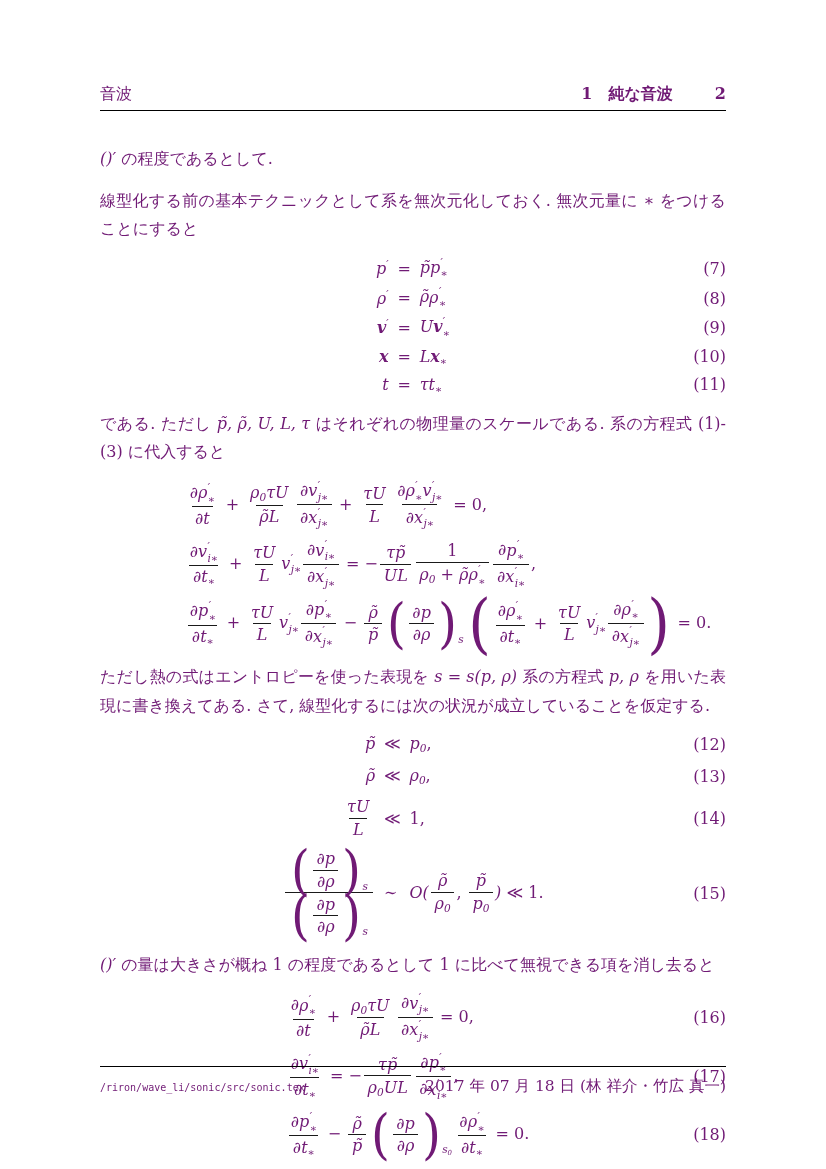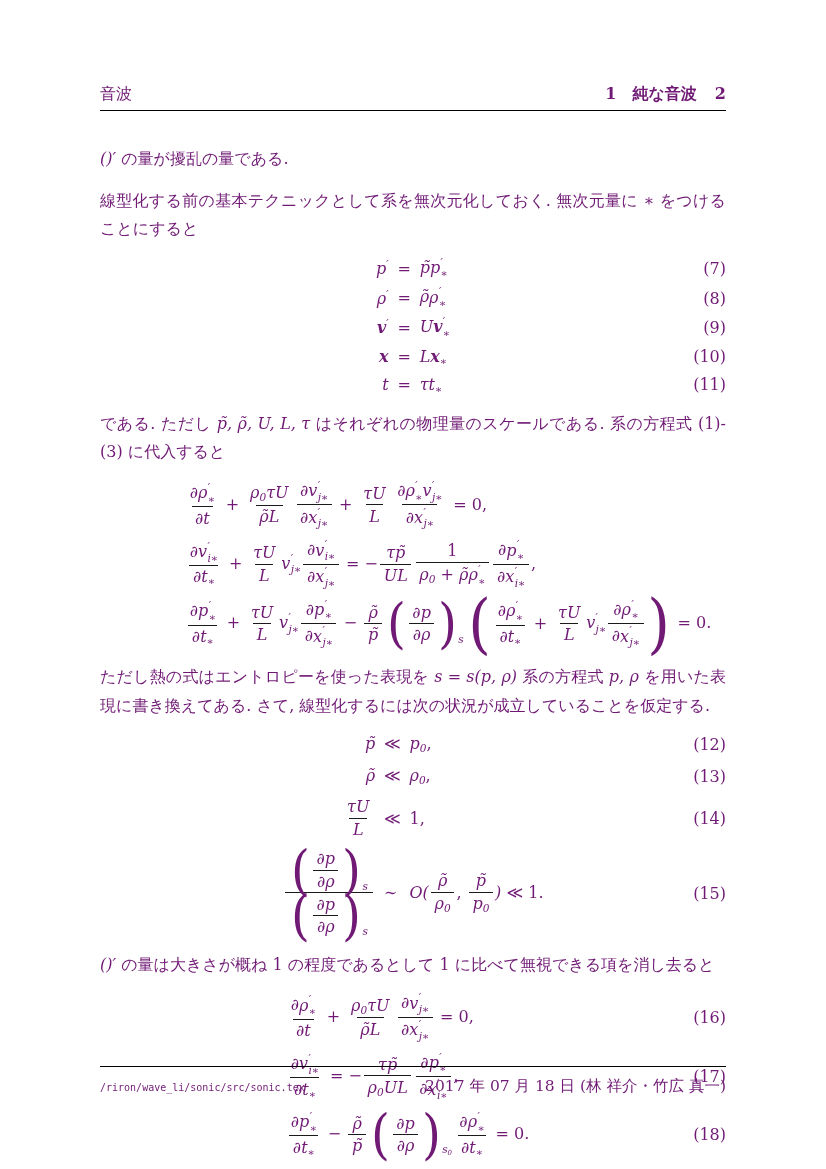--- a/index.html
+++ b/index.html
@@ -6,21 +6,21 @@
   .page{
     position:relative;width:826px;height:1169px;background:#ffffff;
     margin:0 auto;overflow:hidden;outline:1px solid #9aa49a;
     font-family:"DejaVu Serif","Liberation Serif",serif;
     color:#701a75;font-size:16px;
   }
   .content{padding:84px 100px 0 100px;}
 
   
   .hdr{display:flex;justify-content:space-between;align-items:baseline;line-height:1.2;}
-  .hdr-right{display:flex;align-items:baseline;gap:18px;font-weight:bold;}
+  .hdr-right{display:flex;align-items:baseline;gap:42px;font-weight:bold;}
   .headrule{border-top:1.2px solid #000;margin-top:7px;margin-bottom:34px;}
 
   
   p.body-par{margin:0 0 13px 0;line-height:1.78;text-align:justify;}
   .seg-j{font-style:normal;}
   .seg-m{font-style:italic;white-space:pre;}
 
   
   .math, .math span{white-space:pre;}
   .mi{font-style:italic;}
@@ -70,21 +70,21 @@
 
     <div class="hdr">
       <span>音波</span>
       <span class="hdr-right">
         <span>1　純な音波</span>
         <span>2</span>
       </span>
     </div>
     <div class="headrule"></div>
 
-    <p class="body-par"><span class="seg-m">()′</span><span class="seg-j"> の量が擾乱の量である.</span></p>
+    <p class="body-par"><span class="seg-m">()′</span><span class="seg-j"> の程度であるとして.</span></p>
     <p class="body-par"><span class="seg-j">線型化する前の基本テクニックとして系を無次元化しておく. 無次元量に </span><span class="seg-m">∗</span><span class="seg-j"> をつけることにすると</span></p>
 
     <div class="eq-group">
       <div class="algrid math"><span class="c-sp"></span><span class="c-lhs"><span class="msc"><span class="mi">p</span><span class="msup"><span class="mi">′</span></span></span></span><span class="c-rel mr">=</span><span class="c-rhs"><span class="mseq"><span class="mi">p̃</span><span class="msc"><span class="mi">p</span><span class="mcol"><span class="mcell"><span class="mi">′</span></span><span class="mcell"><span class="mi">∗</span></span></span></span></span></span><span class="c-no">(7)</span><span class="c-sp"></span><span class="c-lhs"><span class="msc"><span class="mi">ρ</span><span class="msup"><span class="mi">′</span></span></span></span><span class="c-rel mr">=</span><span class="c-rhs"><span class="mseq"><span class="mi">ρ̃</span><span class="msc"><span class="mi">ρ</span><span class="mcol"><span class="mcell"><span class="mi">′</span></span><span class="mcell"><span class="mi">∗</span></span></span></span></span></span><span class="c-no">(8)</span><span class="c-sp"></span><span class="c-lhs"><span class="msc"><span class="mbi">v</span><span class="msup"><span class="mi">′</span></span></span></span><span class="c-rel mr">=</span><span class="c-rhs"><span class="mseq"><span class="mi">U</span><span class="msc"><span class="mbi">v</span><span class="mcol"><span class="mcell"><span class="mi">′</span></span><span class="mcell"><span class="mi">∗</span></span></span></span></span></span><span class="c-no">(9)</span><span class="c-sp"></span><span class="c-lhs"><span class="mbi">x</span></span><span class="c-rel mr">=</span><span class="c-rhs"><span class="mseq"><span class="mi">L</span><span class="msc"><span class="mbi">x</span><span class="msub"><span class="mi">∗</span></span></span></span></span><span class="c-no">(10)</span><span class="c-sp"></span><span class="c-lhs"><span class="mi">t</span></span><span class="c-rel mr">=</span><span class="c-rhs"><span class="mseq"><span class="mi">τ</span><span class="msc"><span class="mi">t</span><span class="msub"><span class="mi">∗</span></span></span></span></span><span class="c-no">(11)</span></div>
     </div>
 
     <p class="body-par"><span class="seg-j">である. ただし </span><span class="seg-m">p̃, ρ̃, U, L, τ</span><span class="seg-j"> はそれぞれの物理量のスケールである. 系の方程式 (1)-(3) に代入すると</span></p>
 
     <div class="eq-group plain-lines math"><div class="dline"><span class="mseq"><span class="mfrac"><span class="mnum"><span class="mseq"><span class="mi">∂</span><span class="msc"><span class="mi">ρ</span><span class="mcol"><span class="mcell"><span class="mi">′</span></span><span class="mcell"><span class="mi">∗</span></span></span></span></span></span><span class="mden"><span class="mseq"><span class="mi">∂t</span></span></span></span><span class="mr"> + </span><span class="mfrac"><span class="mnum"><span class="mseq"><span class="msc"><span class="mi">ρ</span><span class="msub"><span class="mi">0</span></span></span><span class="mi">τU</span></span></span><span class="mden"><span class="mseq"><span class="mi">ρ̃L</span></span></span></span><span class="mfrac"><span class="mnum"><span class="mseq"><span class="mi">∂</span><span class="msc"><span class="mi">v</span><span class="mcol"><span class="mcell"><span class="mi">′</span></span><span class="mcell"><span class="mi">j∗</span></span></span></span></span></span><span class="mden"><span class="mseq"><span class="mi">∂</span><span class="msc"><span class="mi">x</span><span class="mcol"><span class="mcell"><span class="mi">′</span></span><span class="mcell"><span class="mi">j∗</span></span></span></span></span></span></span><span class="mr"> + </span><span class="mfrac"><span class="mnum"><span class="mseq"><span class="mi">τU</span></span></span><span class="mden"><span class="mseq"><span class="mi">L</span></span></span></span><span class="mfrac"><span class="mnum"><span class="mseq"><span class="mi">∂</span><span class="msc"><span class="mi">ρ</span><span class="mcol"><span class="mcell"><span class="mi">′</span></span><span class="mcell"><span class="mi">∗</span></span></span></span><span class="msc"><span class="mi">v</span><span class="mcol"><span class="mcell"><span class="mi">′</span></span><span class="mcell"><span class="mi">j∗</span></span></span></span></span></span><span class="mden"><span class="mseq"><span class="mi">∂</span><span class="msc"><span class="mi">x</span><span class="mcol"><span class="mcell"><span class="mi">′</span></span><span class="mcell"><span class="mi">j∗</span></span></span></span></span></span></span><span class="mr"> = 0,</span></span></div><div class="dline"><span class="mseq"><span class="mfrac"><span class="mnum"><span class="mseq"><span class="mi">∂</span><span class="msc"><span class="mi">v</span><span class="mcol"><span class="mcell"><span class="mi">′</span></span><span class="mcell"><span class="mi">i∗</span></span></span></span></span></span><span class="mden"><span class="mseq"><span class="mi">∂</span><span class="msc"><span class="mi">t</span><span class="msub"><span class="mi">∗</span></span></span></span></span></span><span class="mr"> + </span><span class="mfrac"><span class="mnum"><span class="mseq"><span class="mi">τU</span></span></span><span class="mden"><span class="mseq"><span class="mi">L</span></span></span></span><span class="msc"><span class="mi">v</span><span class="mcol"><span class="mcell"><span class="mi">′</span></span><span class="mcell"><span class="mi">j∗</span></span></span></span><span class="mfrac"><span class="mnum"><span class="mseq"><span class="mi">∂</span><span class="msc"><span class="mi">v</span><span class="mcol"><span class="mcell"><span class="mi">′</span></span><span class="mcell"><span class="mi">i∗</span></span></span></span></span></span><span class="mden"><span class="mseq"><span class="mi">∂</span><span class="msc"><span class="mi">x</span><span class="mcol"><span class="mcell"><span class="mi">′</span></span><span class="mcell"><span class="mi">j∗</span></span></span></span></span></span></span><span class="mr"> = −</span><span class="mfrac"><span class="mnum"><span class="mseq"><span class="mi">τp̃</span></span></span><span class="mden"><span class="mseq"><span class="mi">UL</span></span></span></span><span class="mfrac"><span class="mnum"><span class="mseq"><span class="mr">1</span></span></span><span class="mden"><span class="mseq"><span class="msc"><span class="mi">ρ</span><span class="msub"><span class="mi">0</span></span></span><span class="mr"> + </span><span class="mi">ρ̃</span><span class="msc"><span class="mi">ρ</span><span class="mcol"><span class="mcell"><span class="mi">′</span></span><span class="mcell"><span class="mi">∗</span></span></span></span></span></span></span><span class="mfrac"><span class="mnum"><span class="mseq"><span class="mi">∂</span><span class="msc"><span class="mi">p</span><span class="mcol"><span class="mcell"><span class="mi">′</span></span><span class="mcell"><span class="mi">∗</span></span></span></span></span></span><span class="mden"><span class="mseq"><span class="mi">∂</span><span class="msc"><span class="mi">x</span><span class="mcol"><span class="mcell"><span class="mi">′</span></span><span class="mcell"><span class="mi">i∗</span></span></span></span></span></span></span><span class="mr">,</span></span></div><div class="dline"><span class="mseq"><span class="mfrac"><span class="mnum"><span class="mseq"><span class="mi">∂</span><span class="msc"><span class="mi">p</span><span class="mcol"><span class="mcell"><span class="mi">′</span></span><span class="mcell"><span class="mi">∗</span></span></span></span></span></span><span class="mden"><span class="mseq"><span class="mi">∂</span><span class="msc"><span class="mi">t</span><span class="msub"><span class="mi">∗</span></span></span></span></span></span><span class="mr"> + </span><span class="mfrac"><span class="mnum"><span class="mseq"><span class="mi">τU</span></span></span><span class="mden"><span class="mseq"><span class="mi">L</span></span></span></span><span class="msc"><span class="mi">v</span><span class="mcol"><span class="mcell"><span class="mi">′</span></span><span class="mcell"><span class="mi">j∗</span></span></span></span><span class="mfrac"><span class="mnum"><span class="mseq"><span class="mi">∂</span><span class="msc"><span class="mi">p</span><span class="mcol"><span class="mcell"><span class="mi">′</span></span><span class="mcell"><span class="mi">∗</span></span></span></span></span></span><span class="mden"><span class="mseq"><span class="mi">∂</span><span class="msc"><span class="mi">x</span><span class="mcol"><span class="mcell"><span class="mi">′</span></span><span class="mcell"><span class="mi">j∗</span></span></span></span></span></span></span><span class="mr"> − </span><span class="mfrac"><span class="mnum"><span class="mseq"><span class="mi">ρ̃</span></span></span><span class="mden"><span class="mseq"><span class="mi">p̃</span></span></span></span><span class="pgroup"><span class="bigp" style="font-size: 53.88px;">(</span><span class="pcontent"><span class="mseq"><span class="mfrac"><span class="mnum"><span class="mseq"><span class="mi">∂p</span></span></span><span class="mden"><span class="mseq"><span class="mi">∂ρ</span></span></span></span></span></span><span class="bigp" style="font-size: 53.88px;">)</span><span class="pgsub"><span class="mi">s</span></span></span><span class="pgroup"><span class="bigp" style="font-size: 64.48px;">(</span><span class="pcontent"><span class="mseq"><span class="mfrac"><span class="mnum"><span class="mseq"><span class="mi">∂</span><span class="msc"><span class="mi">ρ</span><span class="mcol"><span class="mcell"><span class="mi">′</span></span><span class="mcell"><span class="mi">∗</span></span></span></span></span></span><span class="mden"><span class="mseq"><span class="mi">∂</span><span class="msc"><span class="mi">t</span><span class="msub"><span class="mi">∗</span></span></span></span></span></span><span class="mr"> + </span><span class="mfrac"><span class="mnum"><span class="mseq"><span class="mi">τU</span></span></span><span class="mden"><span class="mseq"><span class="mi">L</span></span></span></span><span class="msc"><span class="mi">v</span><span class="mcol"><span class="mcell"><span class="mi">′</span></span><span class="mcell"><span class="mi">j∗</span></span></span></span><span class="mfrac"><span class="mnum"><span class="mseq"><span class="mi">∂</span><span class="msc"><span class="mi">ρ</span><span class="mcol"><span class="mcell"><span class="mi">′</span></span><span class="mcell"><span class="mi">∗</span></span></span></span></span></span><span class="mden"><span class="mseq"><span class="mi">∂</span><span class="msc"><span class="mi">x</span><span class="mcol"><span class="mcell"><span class="mi">′</span></span><span class="mcell"><span class="mi">j∗</span></span></span></span></span></span></span></span></span><span class="bigp" style="font-size: 64.48px;">)</span></span><span class="mr"> = 0.</span></span></div></div>
 

